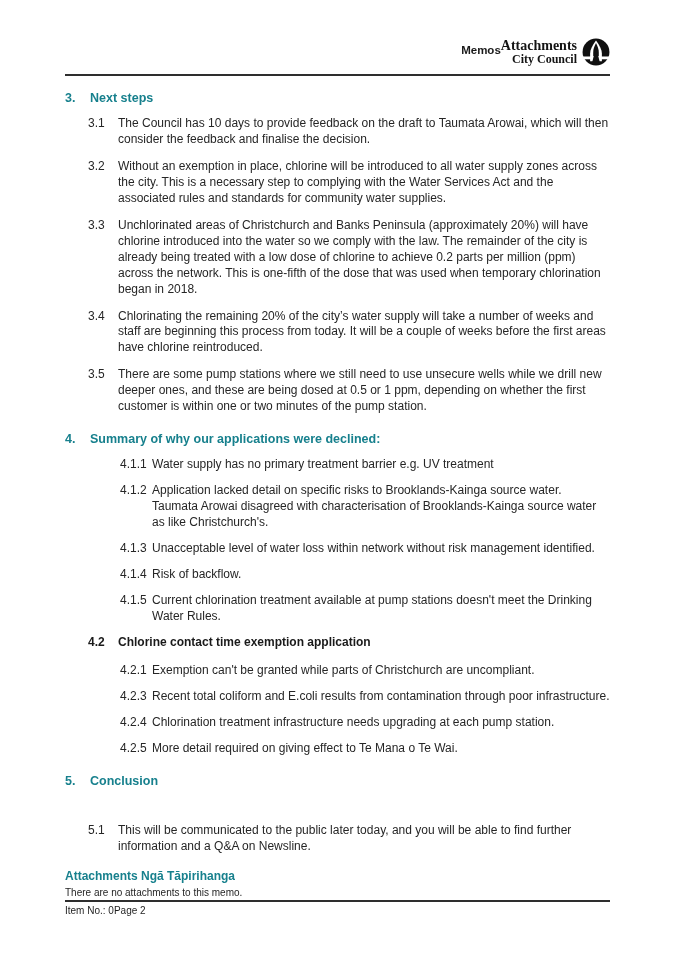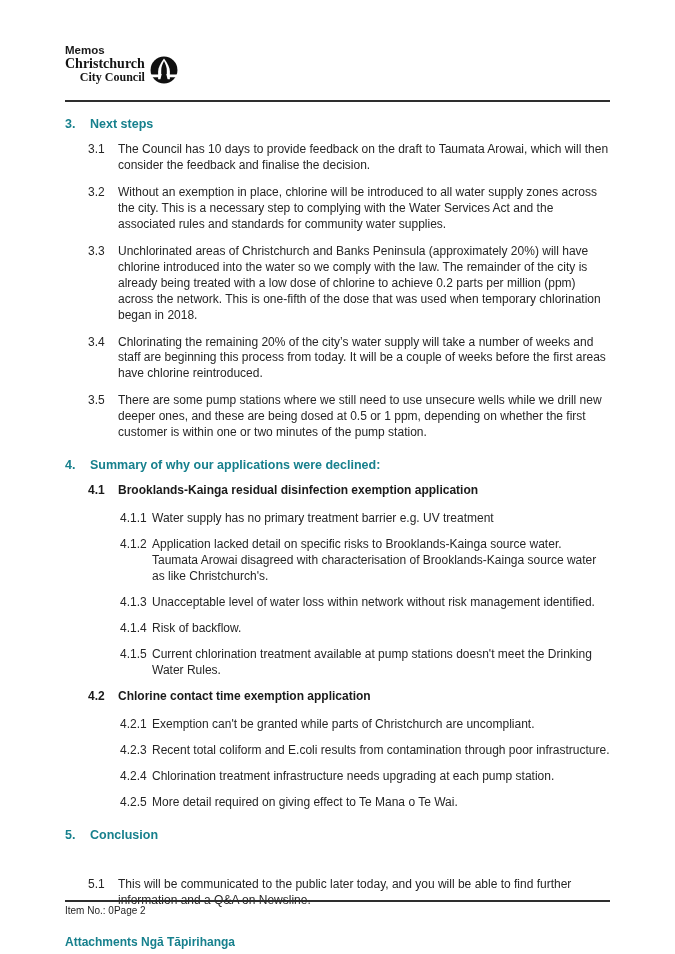--- a/index.html
+++ b/index.html
@@ -17,22 +17,21 @@
     position: absolute;
     left: 65px;
     right: 65px;
     top: 38px;
   }
   
   .hdr-row {
     display: flex;
     justify-content: flex-end;
     align-items: flex-start;
-    padding-bottom: 16px;
-    flex-direction: column;
+    padding-bottom: 8px;
   }
   .hdr-title {
     font-size: 11.5px;
     font-weight: bold;
     color: #1a1a1a;
     padding-top: 6px;
   }
   .logo {
     display: flex;
     align-items: center;
@@ -74,21 +73,21 @@
   .item.lvl2 { margin-left: 23px; }
   .item.lvl2 .item-num { flex: 0 0 30px; }
   .item.lvl3 { margin-left: 55px; margin-bottom: 10px; }
   .item.lvl3 .item-num { flex: 0 0 32px; }
   .item-text { flex: 1; }
   .item.bold { font-weight: bold; color: #1a1a1a; margin-bottom: 12px; }
   
   .attach-title {
     font-weight: bold;
     font-size: 12px;
-    margin-top: 26px;
+    margin-top: 14px;
     margin-bottom: 3px;
   }
   .attach-text { font-size: 10px; line-height: 1.33; }
   
   .footer {
     position: absolute;
     left: 65px;
     right: 65px;
     bottom: 38px;
   }
@@ -103,21 +102,21 @@
 </head>
 <body>
 
 <div class="page">
   <div class="content">
 
     <div class="hdr-row">
       <div class="hdr-title">Memos</div>
       <div class="logo">
         <div class="logo-text">
-          <div class="logo-line1">Christchurch</div>
+          <div class="logo-line1">Attachments</div>
           <div class="logo-line2">City Council</div>
         </div>
         <div class="logo-icon">
           <svg width="28" height="28" viewBox="0 0 100 100" aria-hidden="true">
             <circle cx="50" cy="50" r="48" fill="#101010"></circle>
             <path d="M50 9 C37 27 29 41 29 56 L29 83 L71 83 L71 56 C71 41 63 27 50 9 Z" fill="#ffffff"></path>
             <rect x="1" y="66" width="98" height="10" fill="#ffffff"></rect>
             <path d="M50 18 C44 30 40 40 40 52 L40 64 L60 64 L60 52 C60 40 56 30 50 18 Z" fill="#101010"></path>
             <path d="M42 64 L58 64 L65 92 L35 92 Z" fill="#101010"></path>
           </svg>
@@ -154,24 +153,20 @@
               <span class="item-text">There are some pump stations where we still need to use unsecure wells while we drill new deeper ones, and these are being dosed at 0.5 or 1 ppm, depending on whether the first customer is within one or two minutes of the pump station.</span>
             </div>
           </div>
         </section>
         <section class="doc-section">
           <div class="sec-heading" style="color: rgb(23, 128, 141);">
             <span class="sec-num">4.</span>
             <span class="sec-title">Summary of why our applications were declined:</span>
           </div>
           <div class="sec-items">
-            <div class="item lvl2 bold">
-              <span class="item-num">4.1</span>
-              <span class="item-text">Brooklands-Kainga residual disinfection exemption application</span>
-            </div>
             <div class="item lvl3">
               <span class="item-num">4.1.1</span>
               <span class="item-text">Water supply has no primary treatment barrier e.g. UV treatment</span>
             </div>
             <div class="item lvl3">
               <span class="item-num">4.1.2</span>
               <span class="item-text">Application lacked detail on specific risks to Brooklands-Kainga source water. Taumata Arowai disagreed with characterisation of Brooklands-Kainga source water as like Christchurch's.</span>
             </div>
             <div class="item lvl3">
               <span class="item-num">4.1.3</span>

